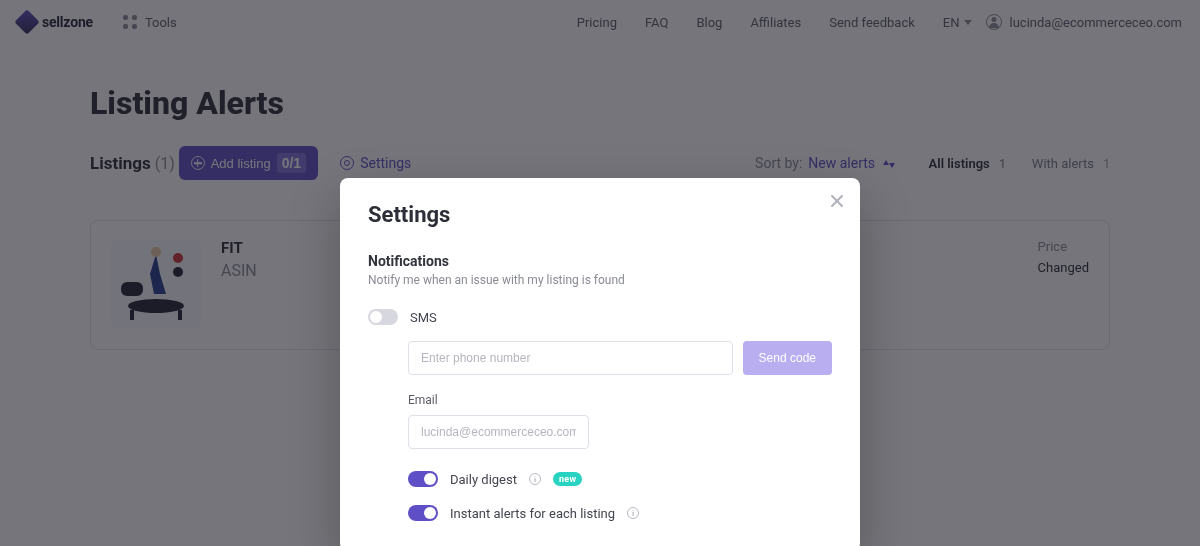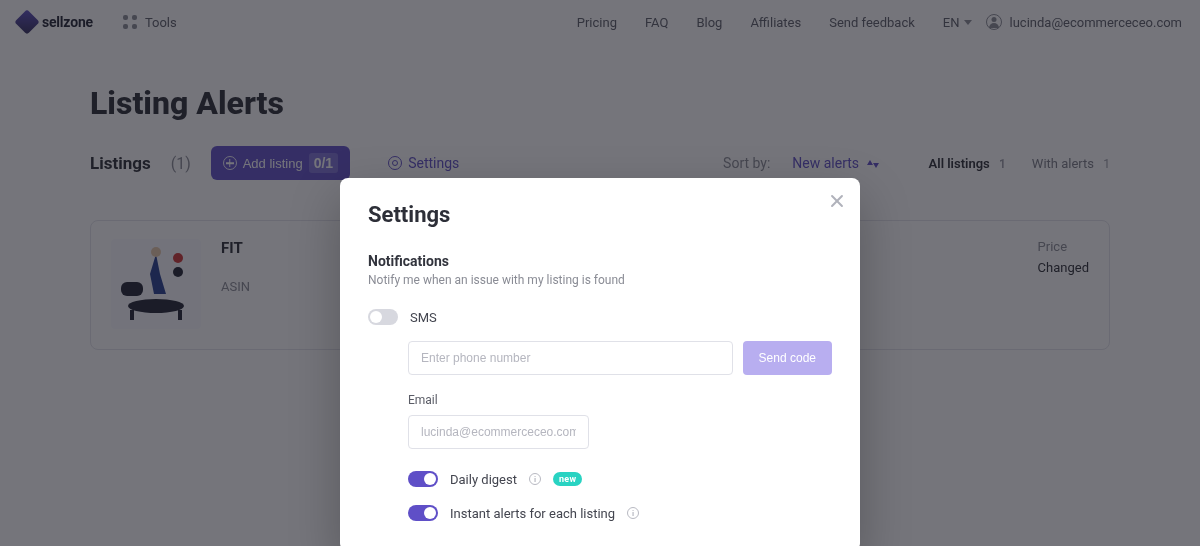--- a/index.html
+++ b/index.html
@@ -52,21 +52,21 @@
   }
   .user-icon::before{content:'';position:absolute;top:2px;left:50%;transform:translateX(-50%);width:5px;height:5px;border-radius:50%;background:#8a8c95;}
   .user-icon::after{content:'';position:absolute;bottom:1px;left:50%;transform:translateX(-50%);width:10px;height:5px;border-radius:5px 5px 0 0;background:#8a8c95;}
 
   
   .page {
     padding: 40px 90px 0;
   }
   .page-title { font-size: 32px; font-weight: 800; color:#2a2c33; margin-bottom: 24px; }
   .toolbar-row {
-    display:flex; align-items:center; gap:20px; font-size:14px;
+    display:flex; align-items:center; gap:4px; font-size:14px;
   }
   .listings-label { font-weight:700; font-size:17px; }
   .listings-count { color:#8a8c95; font-size:16px; }
   .btn-add {
     background:#5f4fc7; color:#fff; border:none; border-radius:6px;
     padding:7px 12px; font-size:13px; display:flex; align-items:center; gap:6px;
     cursor:pointer; font-weight:500;
   }
   .plus-circle {
     width:14px;height:14px;border:1.5px solid rgba(255,255,255,.9);border-radius:50%;position:relative;
@@ -94,21 +94,21 @@
     margin-top: 40px;
     border:1px solid #e3e4ea; border-radius:8px;
     display:flex; gap:20px; padding:18px 20px;
     min-height: 130px;
   }
   .thumb {
     width:90px;height:90px;background:#fafbff;border-radius:4px;display:flex;align-items:center;justify-content:center;
   }
   .thumb svg{width:80px;height:80px;}
   .card-body .title{font-weight:700;font-size:15px;}
-  .card-body .asin{color:#8a8c95;font-size:13px;margin-top:22px;}
+  .card-body .asin{color:#8a8c95;font-size:16px;margin-top:4px;}
   .card-right { margin-left:auto; font-size:13px; color:#8a8c95; }
   .card-right .hd{color:#8a8c95;}
   .card-right .val{color:#2a2c33; margin-top:6px;}
 
   
   .overlay {
     position:absolute; inset:0;
     background: rgba(25,25,35,0.60);
     display:flex; align-items:flex-start; justify-content:center;
     padding-top: 178px;

